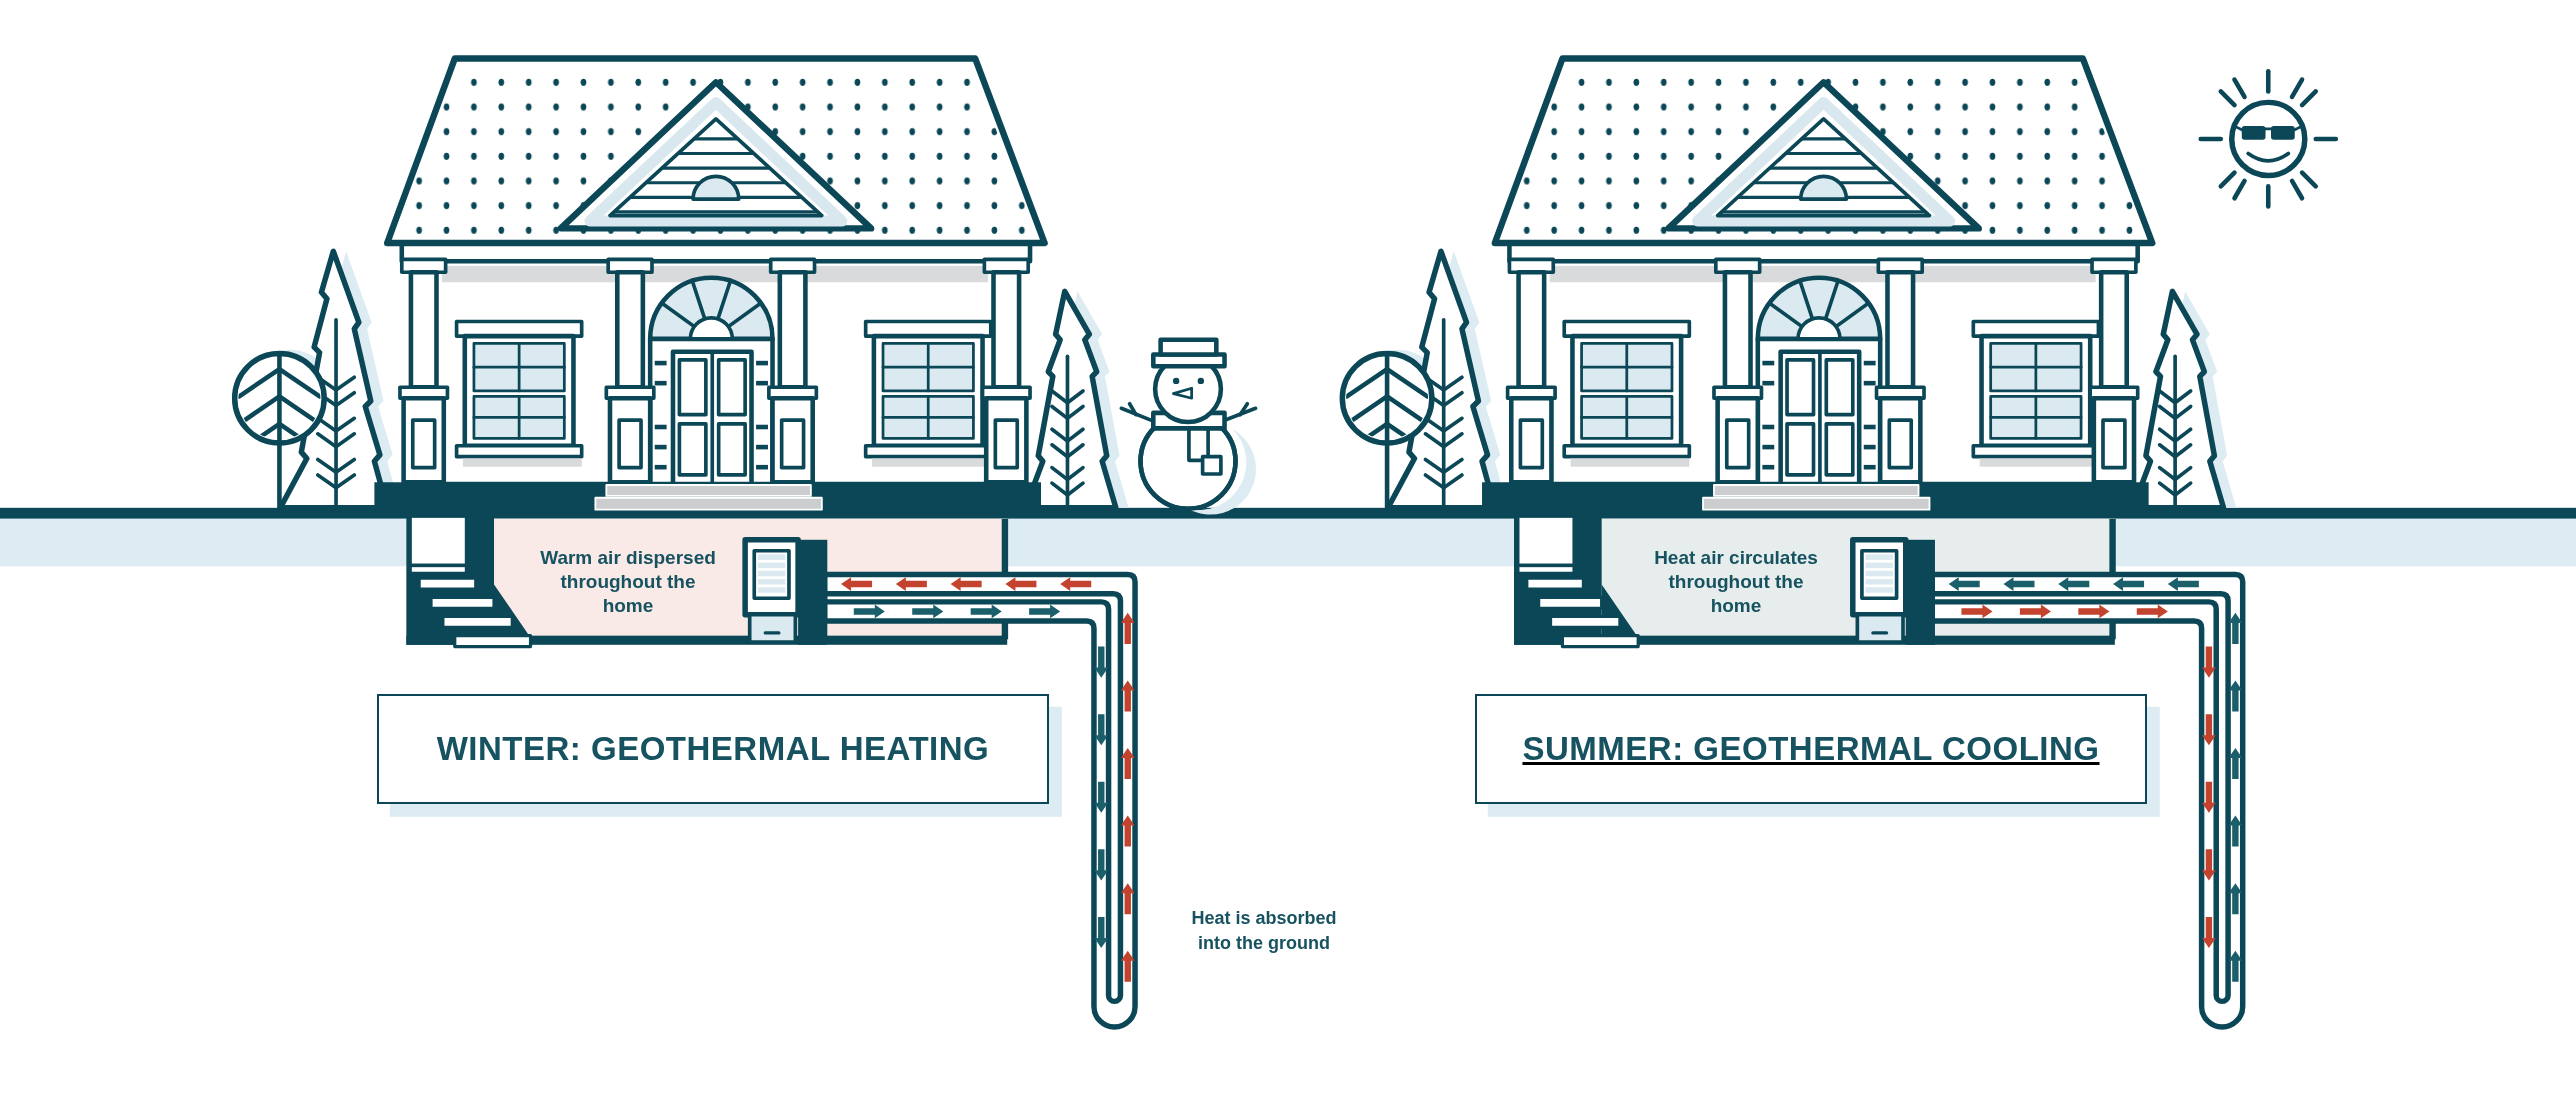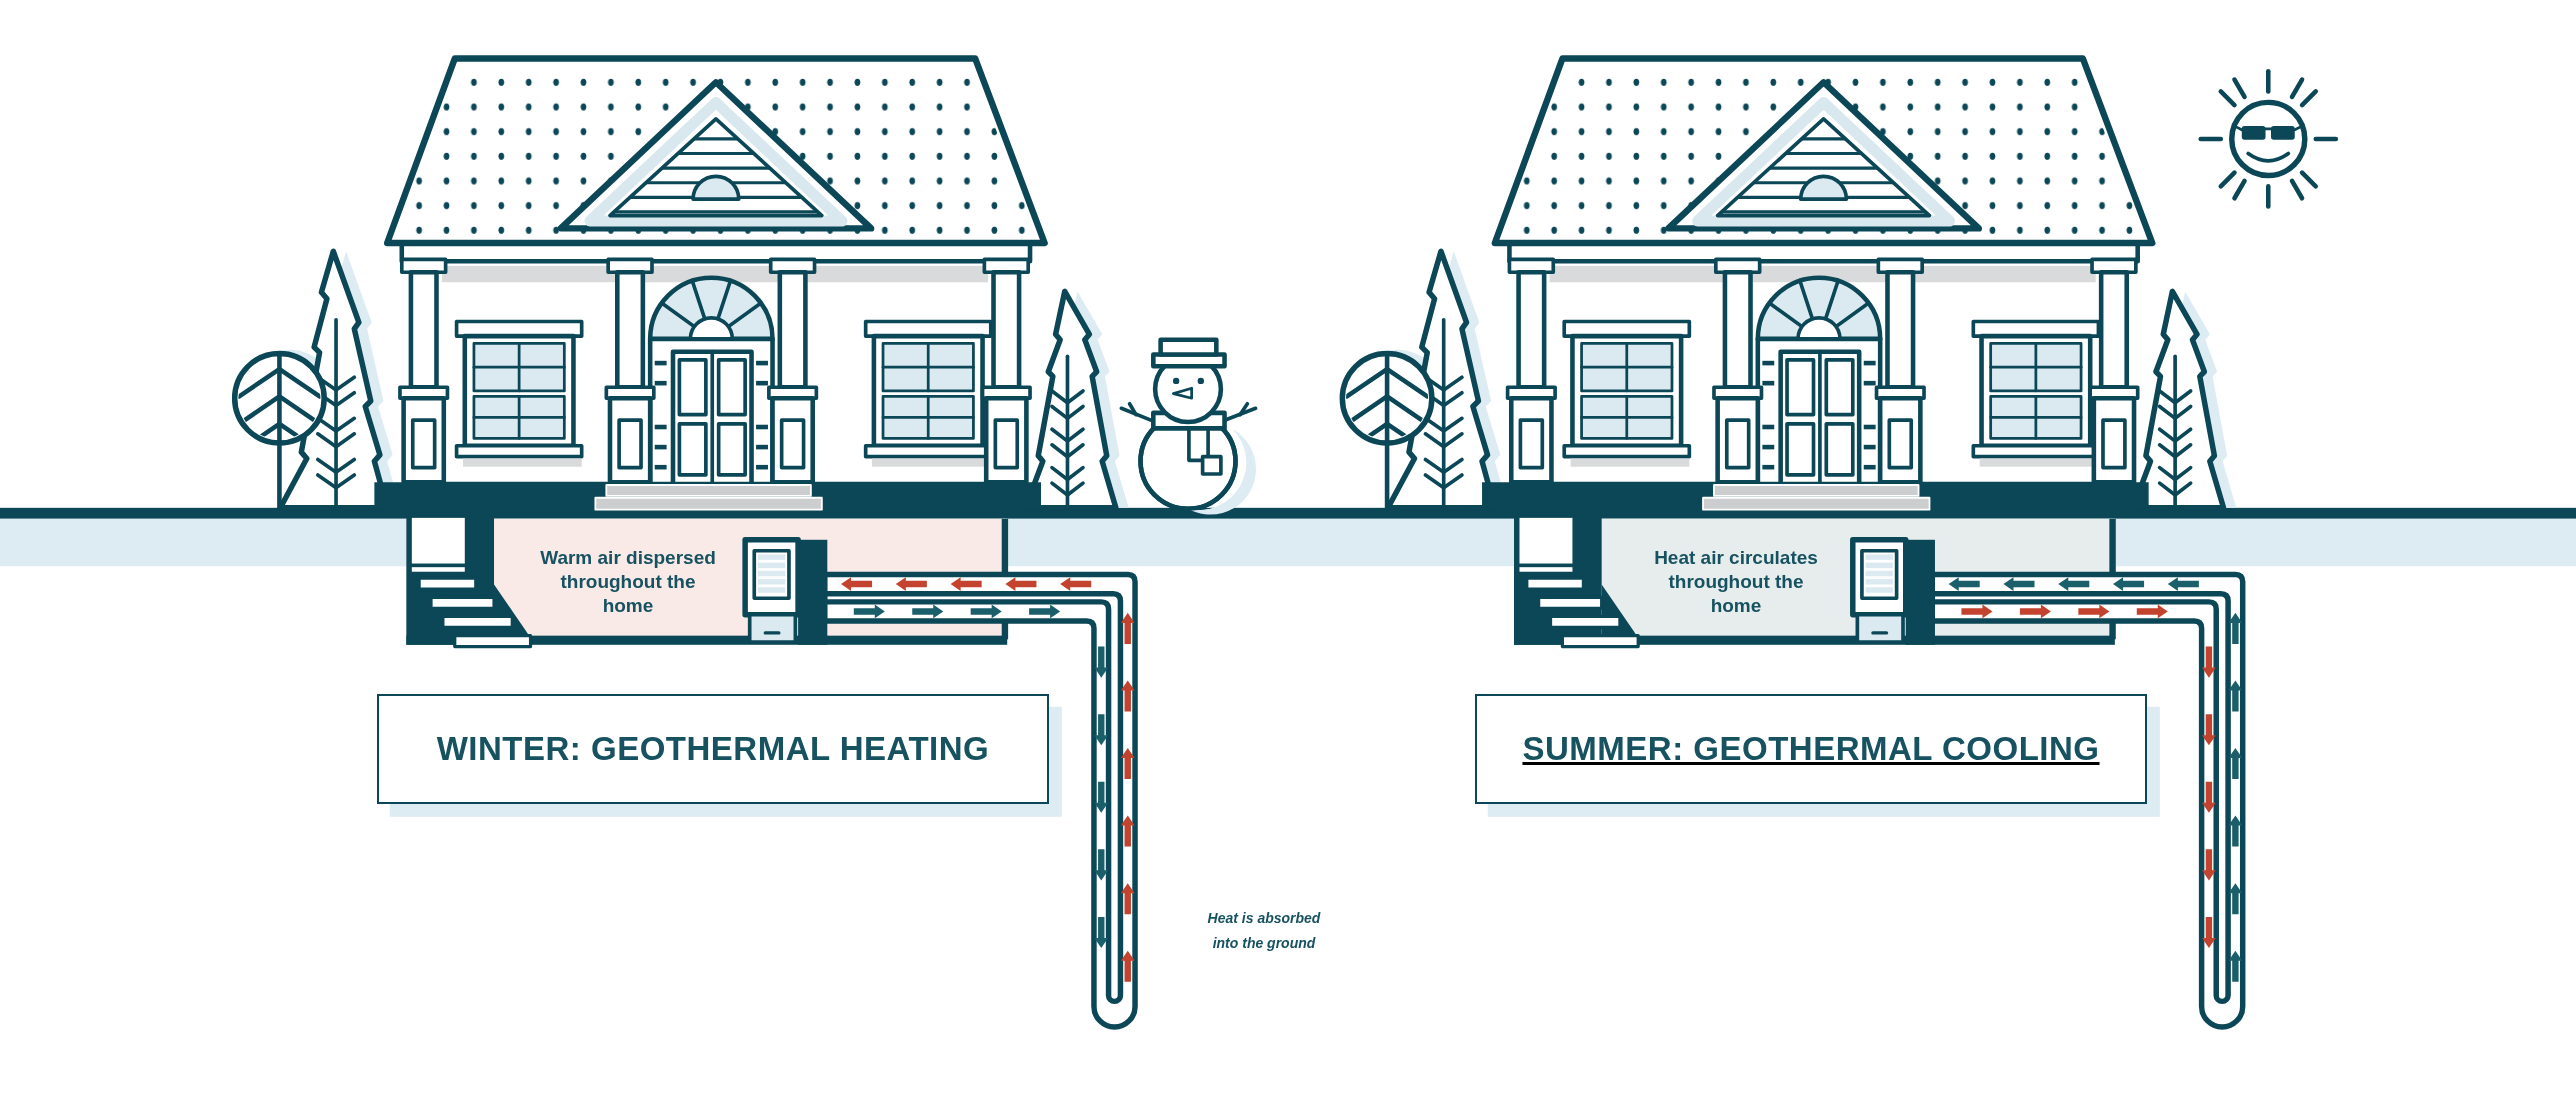--- a/index.html
+++ b/index.html
@@ -8,21 +8,21 @@
     font-family:"Liberation Sans","DejaVu Sans",sans-serif;background:#fff;
   }
   #art{position:absolute;left:0;top:0;}
   .scene-winter{--room:#f9e9e7;--sup:#1b5f6b;--ret:#c3432e;}
   .scene-summer{--room:#e6edec;--sup:#c3432e;--ret:#1b5f6b;}
   .label{
     position:absolute;color:#175261;font-weight:700;text-align:center;
     white-space:nowrap;
   }
   .basement-label{width:274px;font-size:19px;line-height:24px;}
-  .ground-label{width:274px;font-size:14px;line-height:25px;font-style:italic;}
+  .ground-label{width:274px;font-size:18px;line-height:25px;}
   .title-box{
     position:absolute;width:668px;height:106px;background:#ffffff;
     border:2.7px solid #0b4756;box-shadow:12.8px 12.8px 0 #dcecf2;
     display:flex;align-items:center;justify-content:center;
   }
   .title-box span{
     color:#175261;font-size:33px;font-weight:700;letter-spacing:0.5px;
   }
 </style>
 </head>

